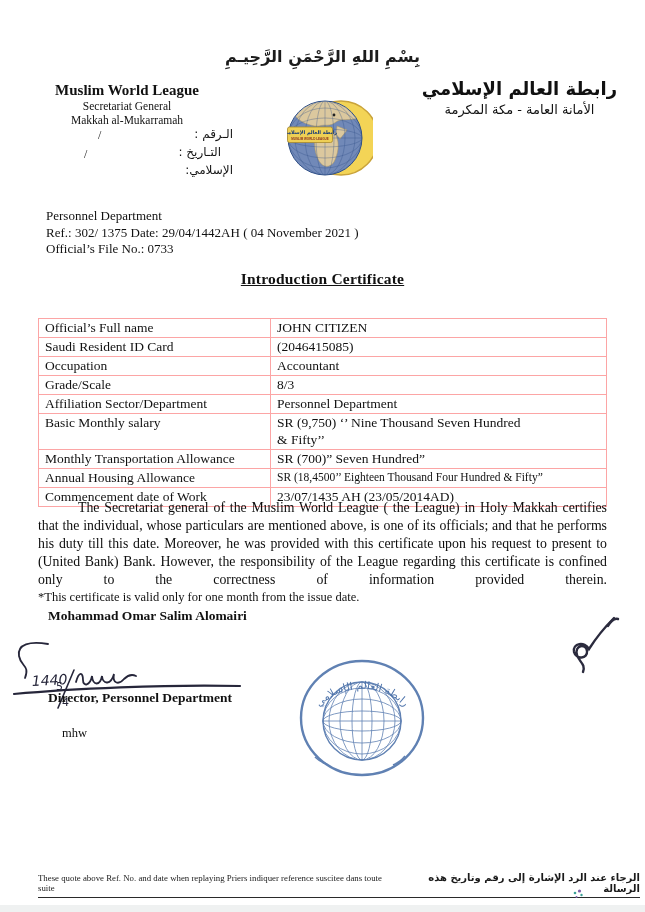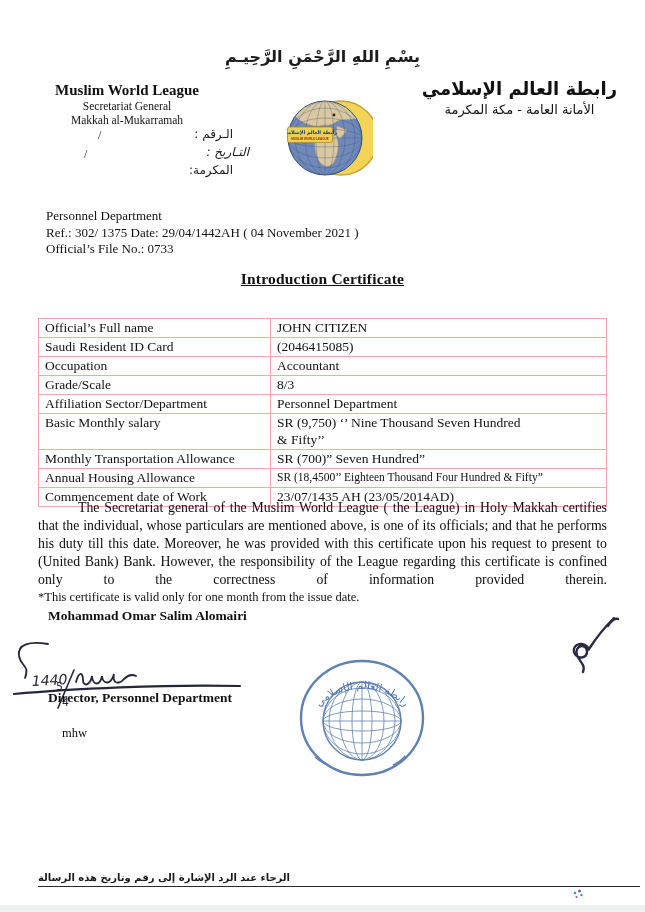--- a/index.html
+++ b/index.html
@@ -88,23 +88,23 @@
   <div class="basmala">بِسْمِ اللهِ الرَّحْمَنِ الرَّحِيـمِ</div>
 
   <div class="hdr-left">
     <div class="org-en">Muslim World League</div>
     <div class="sub-en">Secretariat General</div>
     <div class="sub-en">Makkah  al-Mukarramah</div>
   </div>
 
   <div class="f-label" style="top:127px; right:412px;">الـرقم :</div>
   <div class="f-slash" style="top:128px; left:98px;">/</div>
-  <div class="f-label" style="top:145px; right:396px;font-style:italic;">التـاريخ :</div>
+  <div class="f-label" style="top:145px; right:424px;">التـاريخ :</div>
   <div class="f-slash" style="top:147px; left:84px;">/</div>
-  <div class="f-label" style="top:163px; right:412px;">المكرمة:</div>
+  <div class="f-label" style="top:163px; right:412px;">الإسلامي:</div>
 
   <div class="logo-wrap">
     <svg width="86" height="103" viewBox="0 0 86 103">
       <circle cx="54" cy="51" r="37" fill="#f3d456" stroke="#c9a33a" stroke-width="1.5"></circle>
       <circle cx="38" cy="51" r="37" fill="#7189b8" stroke="#2f4f86" stroke-width="1"></circle>
       <clipPath id="globeClip">
           <circle cx="38" cy="51" r="36.5"></circle>
         </clipPath>
       <g clip-path="url(#globeClip)">
         <path d="M6 26 C16 14 32 9 46 13 C58 16 68 23 72 31 C62 34 54 31 49 35 C43 40 38 37 32 39 C25 40 14 35 10 31 Z" fill="#dbc89e" stroke="#ab9560" stroke-width="0.5"></path>
@@ -228,20 +228,21 @@
   </svg>
 
   <svg class="mark-svg" viewBox="0 0 82 70">
     <g stroke="#2b2b3e" fill="none" stroke-linecap="round" stroke-width="2.4">
       <path d="M66 6 C58 14 48 26 41 37 C37 29 24 31 26 40 C28 48 40 47 39 39 C38 31 26 33 29 43 C31 50 38 52 35 60"></path>
       <path d="M60 14 C63 9 67 6 70 7"></path>
     </g>
   </svg>
 
   <div class="footer-note">
+    <span class="footer-en">These quote above Ref. No. and date when replaying Priers indiquer reference suscitee dans toute suite</span>
     <span class="footer-ar">الرجاء عند الرد الإشارة إلى رقم وتاريخ هذه الرسالة</span>
   </div>
 
   <div class="watermark">
     <svg width="12" height="12" viewBox="0 0 12 12">
       <circle cx="3" cy="4" r="1.3" fill="#3aa096"></circle>
       <circle cx="7.5" cy="2" r="1.6" fill="#7b5ea7"></circle>
       <circle cx="9.5" cy="6" r="1.2" fill="#3aa096"></circle>
       <circle cx="4.5" cy="8" r="1.0" fill="#7b5ea7"></circle>
     </svg>

